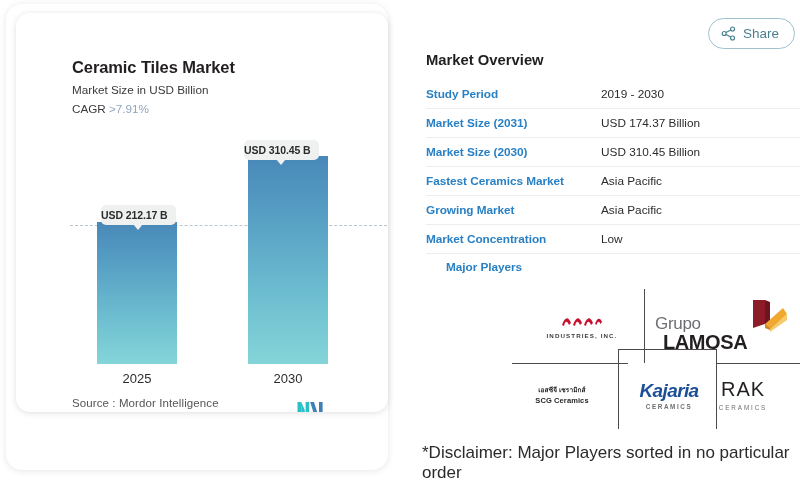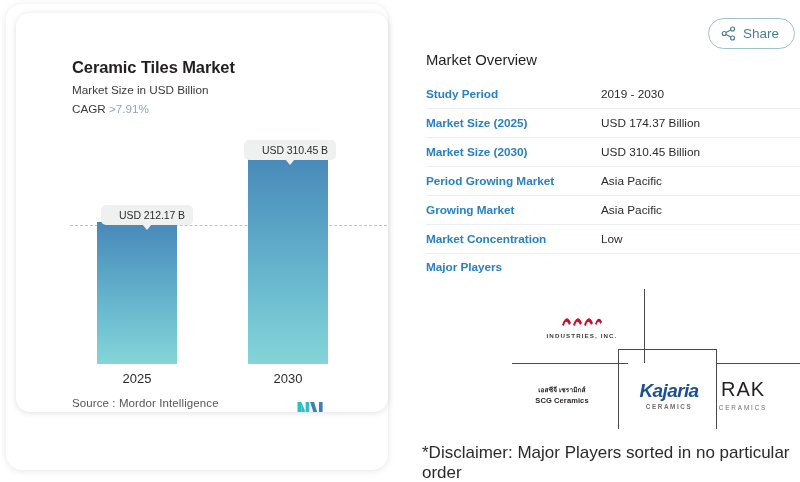--- a/index.html
+++ b/index.html
@@ -65,22 +65,22 @@
     width: 80px; text-align: center;
     font-size: 13px; color: #2c2c2c;
   }
   .xlab-2025 { left: 81px; }
   .xlab-2030 { left: 232px; }
 
   .tip {
     position: absolute;
     background: #eff1f1;
     border-radius: 5px;
-    padding: 4px 8px 4px 18px;
-    font-size: 10.5px; font-weight: 400; color: #2b2b2b;
+    padding: 4px 8px 4px 0;
+    font-size: 10.5px; font-weight: 700; color: #2b2b2b;
     white-space: nowrap;
     letter-spacing: -0.1px;
   }
   .tip::after {
     content: ""; position: absolute;
     left: 50%; margin-left: -5px; bottom: -5px;
     border-left: 5px solid transparent;
     border-right: 5px solid transparent;
     border-top: 6px solid #eff1f1;
   }
@@ -101,34 +101,34 @@
     display: flex; align-items: center; gap: 7px;
     height: 31px; padding: 0 15px 0 12px;
     border: 1.4px solid #9fc2cd; border-radius: 16px;
     background: #fff; color: #4a7f8f;
     font-size: 13.5px; cursor: pointer;
   }
   .share-btn svg { display:block; }
 
   .mo-title {
     position: absolute; left: 18px; top: 52px;
-    font-size: 14.8px; font-weight: 400; color: #1f1f1f; text-align: center;
+    font-size: 14.8px; font-weight: 700; color: #1f1f1f; text-align: center;
   }
 
   .table { position: absolute; left: 18px; top: 80px; width: 374px; }
   .trow {
     display: flex; align-items: center;
     height: 29px;
     border-bottom: 1px solid #eceff1;
     font-size: 11.8px;
   }
   .trow:last-child { border-bottom: none; }
   .tkey { width: 175px; color: #2980c4; font-weight: 600; letter-spacing: -0.05px; }
   .tval { color: #2b2b2b; }
-  .row-players { border-bottom: none; height: 26px; }
+  .row-players { border-bottom: none; height: 26px; margin-left: 20px; }
 
   
   .logos {
     position: absolute; left: 104px; top: 289px;
     width: 288px; height: 140px;
   }
   .lg-cell {
     position: absolute; display: flex;
     align-items: center; justify-content: center;
   }
@@ -223,29 +223,29 @@
     </div>
 
     <div class="mo-title">Market Overview</div>
 
     <div class="table">
       <div class="trow">
         <div class="tkey">Study Period</div>
         <div class="tval">2019 - 2030</div>
       </div>
       <div class="trow">
-        <div class="tkey">Market Size (2025)</div>
+        <div class="tkey">Market Size (2031)</div>
         <div class="tval">USD 174.37 Billion</div>
       </div>
       <div class="trow">
         <div class="tkey">Market Size (2030)</div>
         <div class="tval">USD 310.45 Billion</div>
       </div>
       <div class="trow">
-        <div class="tkey">Period Growing Market</div>
+        <div class="tkey">Fastest Ceramics Market</div>
         <div class="tval">Asia Pacific</div>
       </div>
       <div class="trow">
         <div class="tkey">Growing Market</div>
         <div class="tval">Asia Pacific</div>
       </div>
       <div class="trow">
         <div class="tkey">Market Concentration</div>
         <div class="tval">Low</div>
       </div>
@@ -266,20 +266,33 @@
       <div class="lg-cell mohawk">
         <svg class="mohawk-swoosh" viewBox="0 0 44 13">
           <path d="M2 11 C5 3, 8 2, 11 9 L9 11 C7 6, 5 7, 4 12 Z" fill="#c8102e"></path>
           <path d="M13 11 C16 3, 19 2, 22 9 L20 11 C18 6, 16 7, 15 12 Z" fill="#c8102e"></path>
           <path d="M24 11 C27 3, 30 2, 33 9 L31 11 C29 6, 27 7, 26 12 Z" fill="#c8102e"></path>
           <path d="M35 10 C37 4, 40 3, 42 8 L40.5 10 C39 6.5, 37.5 7.5, 36.5 11 Z" fill="#c8102e"></path>
         </svg>
         <div class="mohawk-sub">INDUSTRIES, INC.</div>
       </div>
 
+      <div class="lg-cell lamosa">
+        <div class="lamosa-in">
+          <svg class="lamosa-mark" viewBox="0 0 50 36">
+            <path d="M14 2 L26 2 L26 26 L14 30 Z" fill="#8e1b28"></path>
+            <path d="M26 2 L31 4 L31 30 L26 26 Z" fill="#6e1420"></path>
+            <path d="M26 26 L44 10 L48 16 L31 32 Z" fill="#f0a92e"></path>
+            <path d="M26 26 L31 30 L31 32 L26 30 Z" fill="#c98a22"></path>
+            <path d="M31 32 L48 16 L48 22 L31 34 Z" fill="#f6c96a"></path>
+          </svg>
+          <div class="lamosa-grupo">Grupo</div>
+          <div class="lamosa-name">LAMOSA</div>
+        </div>
+      </div>
 
       <div class="lg-cell kajaria">
         <div class="kaj-name">Kajaria</div>
         <div class="kaj-sub">CERAMICS</div>
       </div>
 
       <div class="lg-cell scg">
         <div class="scg-thai">เอสซีจี เซรามิกส์</div>
         <div class="scg-name">SCG Ceramics</div>
       </div>

